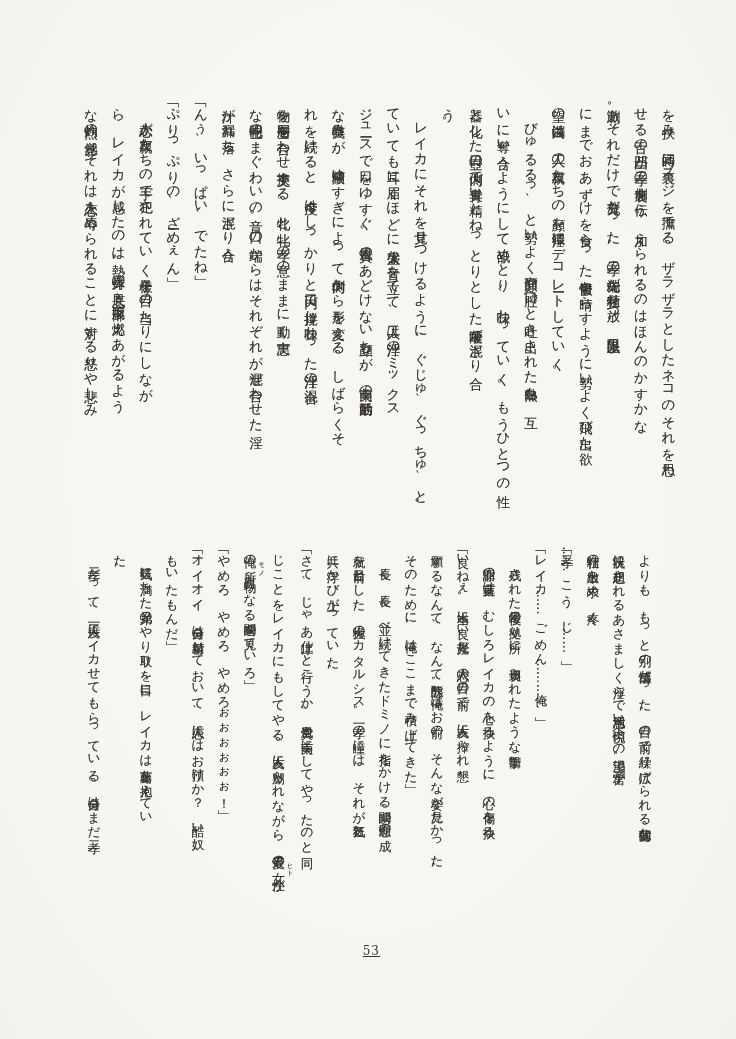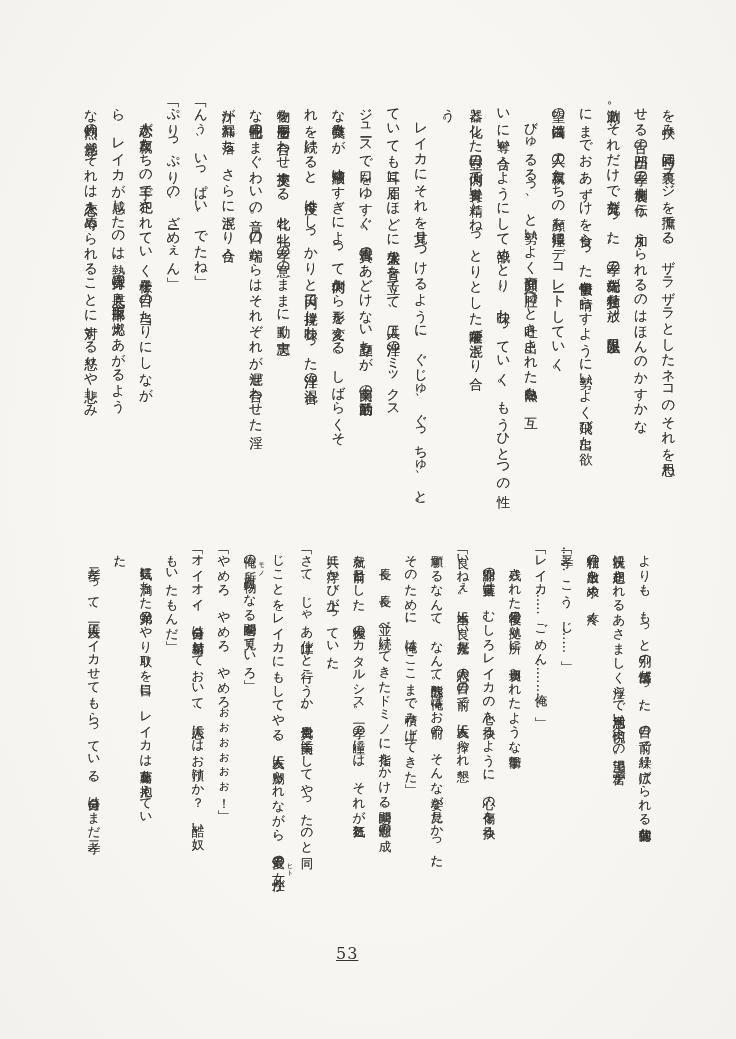--- a/index.html
+++ b/index.html
@@ -55,22 +55,22 @@
   rt {
     font-size: 6.5px;
     letter-spacing: 0;
     color: #45423d;
   }
   .pagenum {
     position: absolute;
     left: 336px;
     top: 944px;
     width: 44px;
-    text-align: left;
-    font-size: 16px;
+    text-align: right;
+    font-size: 12px;
     letter-spacing: 1px;
     color: #363430;
     text-decoration: underline;
   }
 </style>
 </head>
 <body>
 
 <div class="page">
   <div class="tier tier-top" style="color: rgb(53, 51, 47);">

